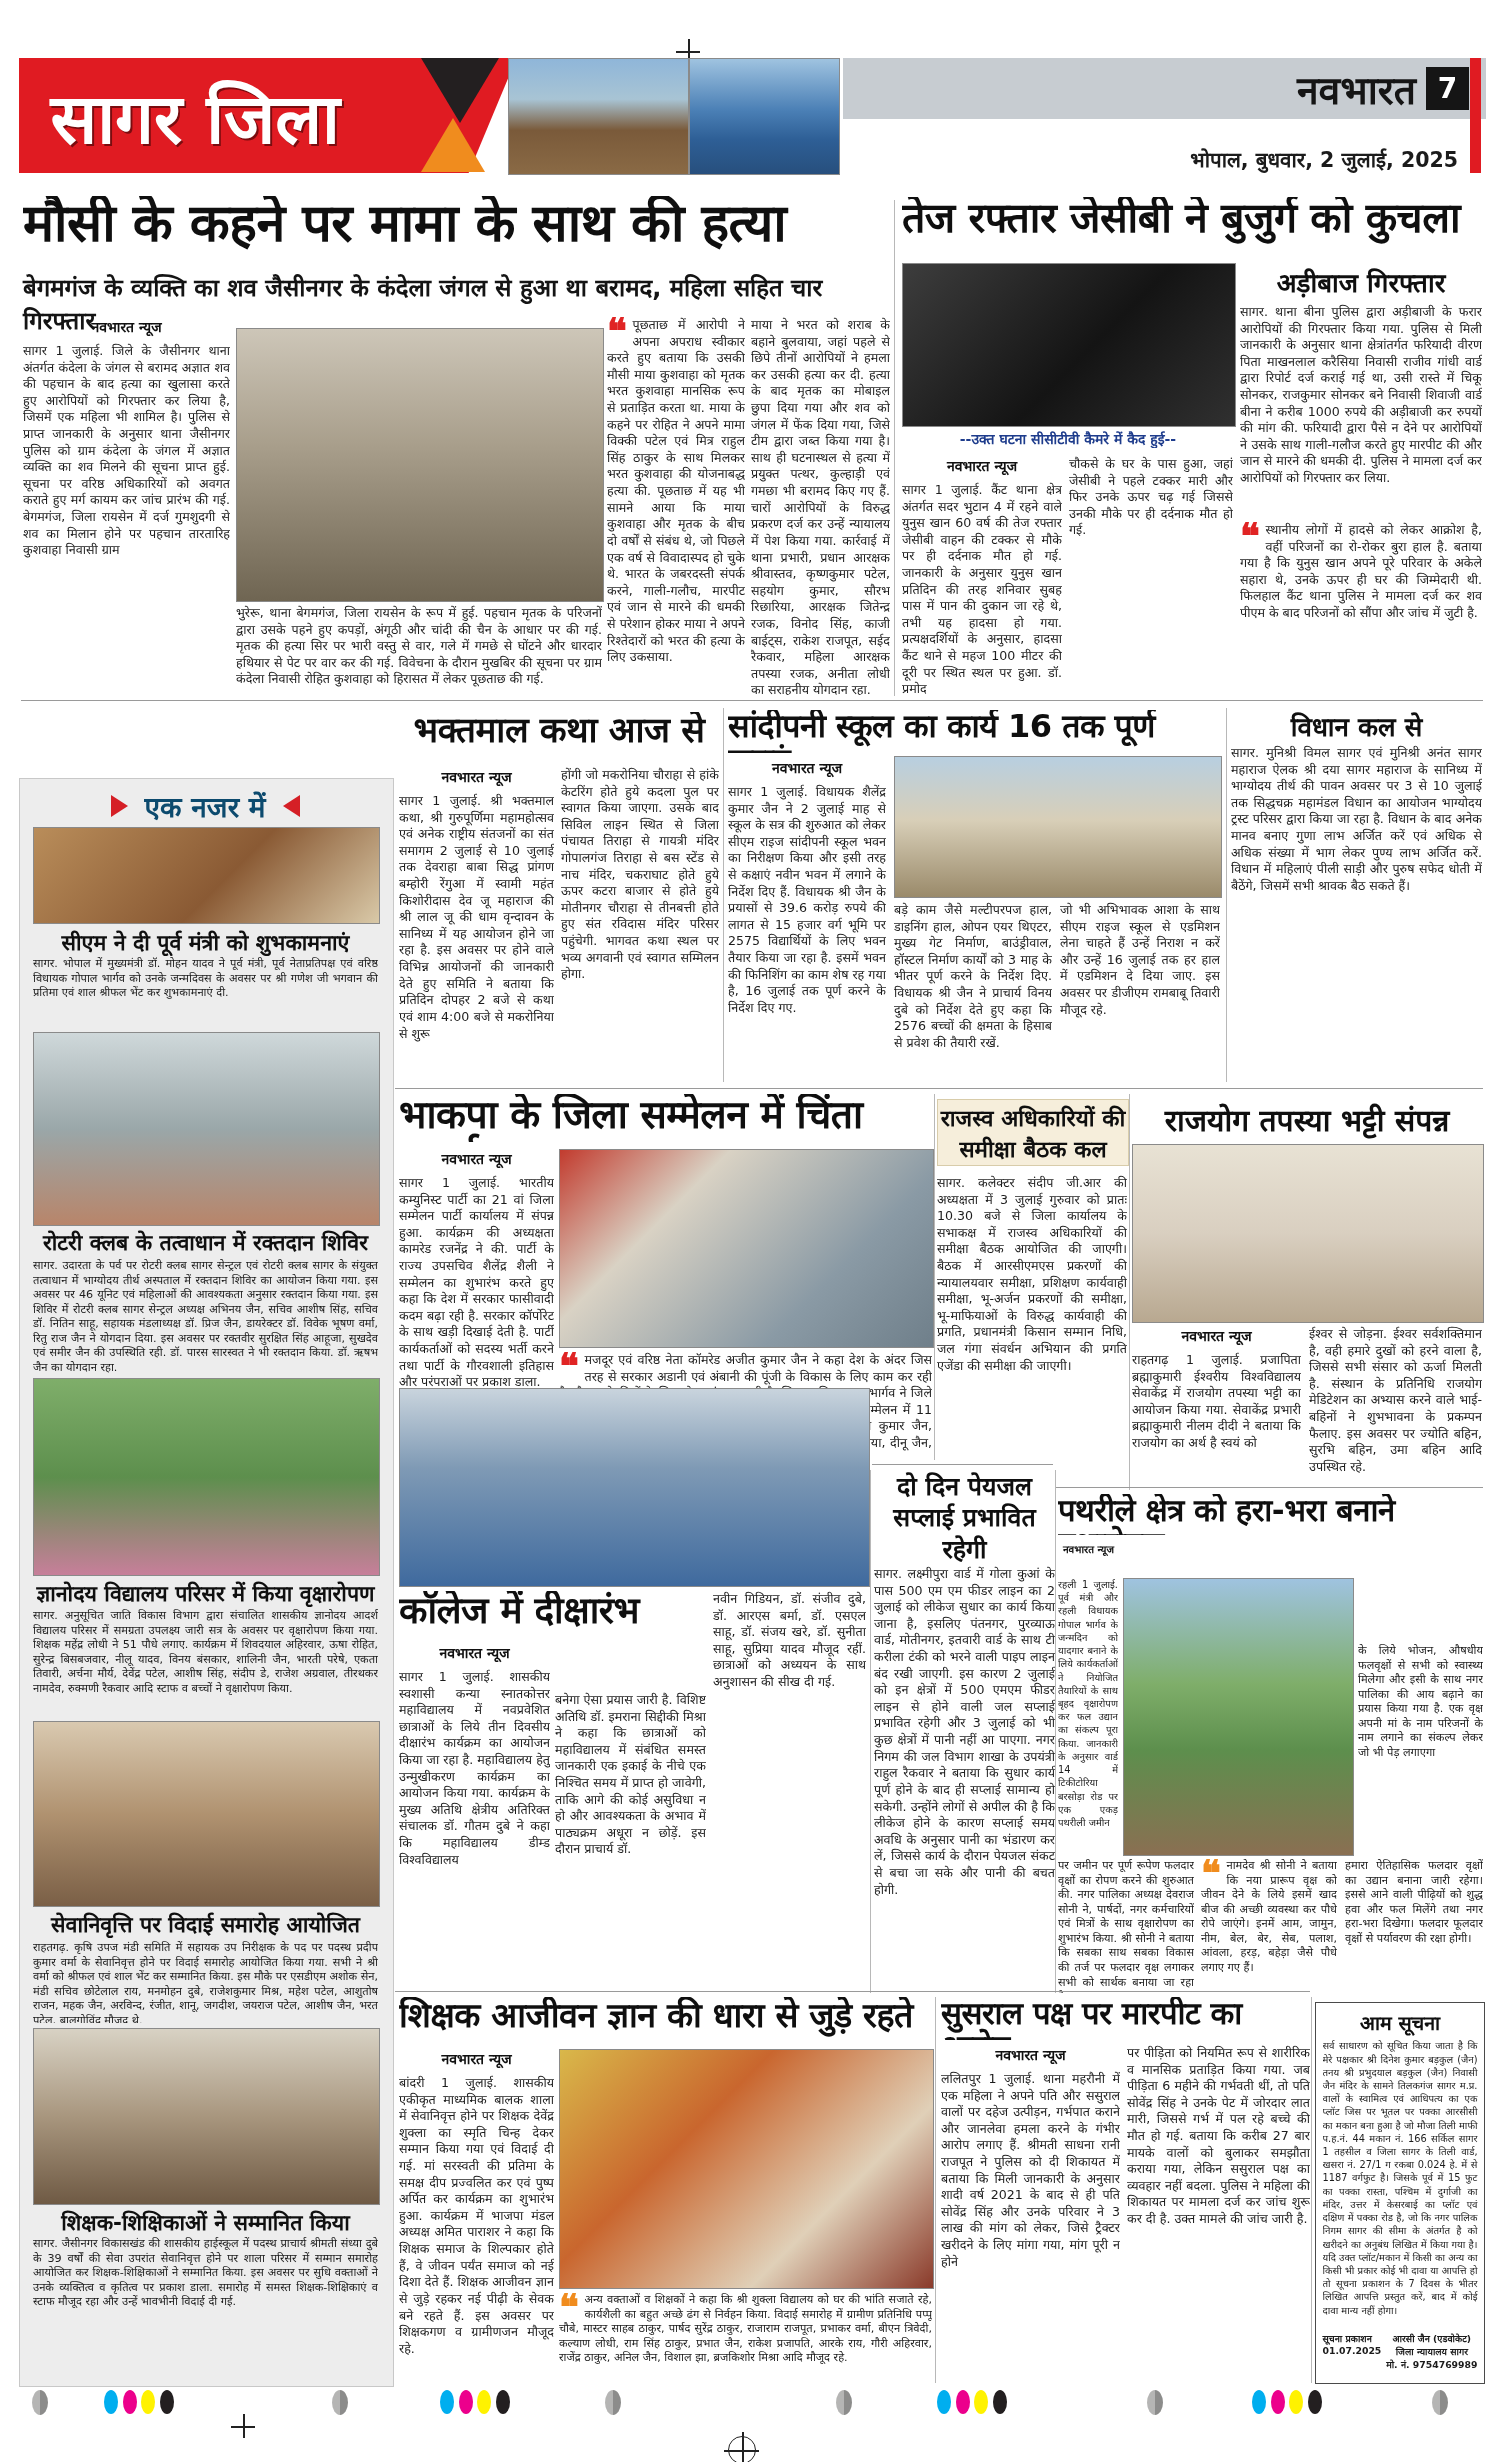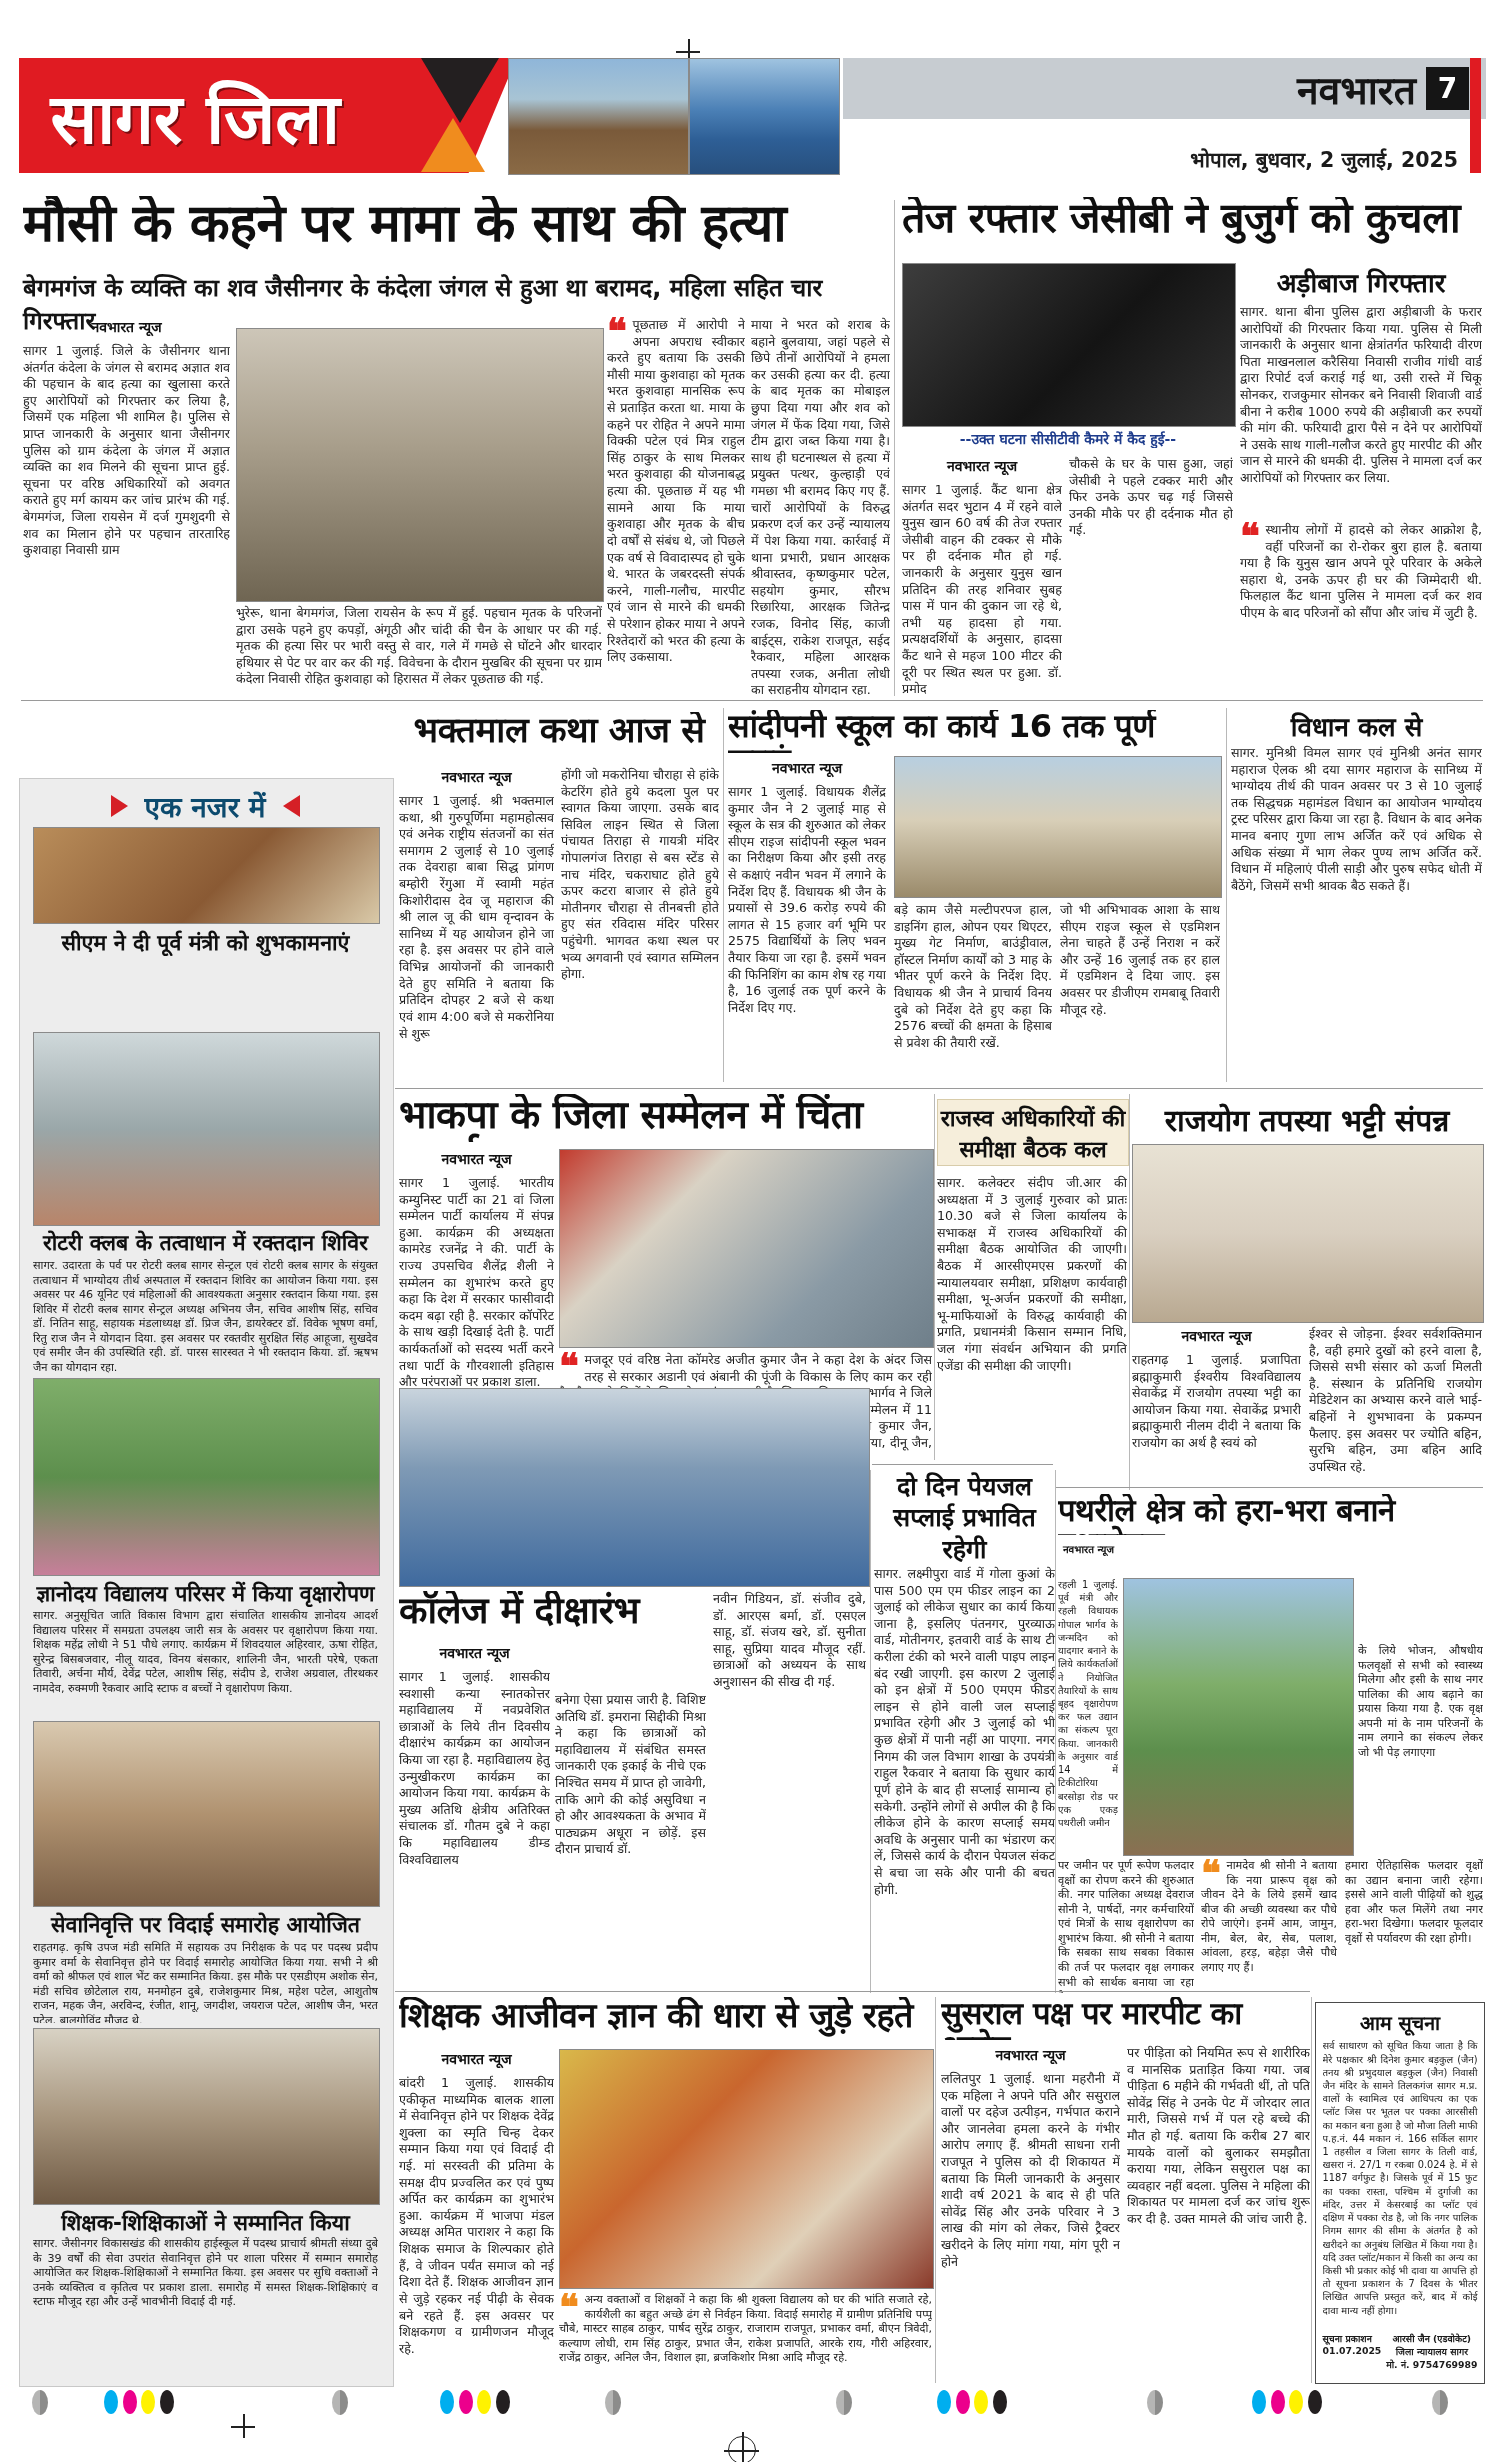--- a/index.html
+++ b/index.html
@@ -115,20 +115,21 @@
 
   <div class="abs rail" style="left:18.6px;top:778px;width:373px;height:1607px;"></div>
   <div class="abs rail-head" style="left:18.6px;top:787px;width:373px;">
     <span class="tri-r"></span>
     <span class="t">एक नजर में</span>
     <span class="tri-l"></span>
   </div>
 
   <div class="abs photo ph-cm" style="left:33px;top:827px;width:345px;height:95px;"></div>
   <div class="abs cap" style="left:33px;top:927px;width:345px;font-size:21.4px;">सीएम ने दी पूर्व मंत्री को शुभकामनाएं</div>
+  <div class="abs body-sm" style="left:33px;top:957px;width:345px;height:71px;">सागर. भोपाल में मुख्यमंत्री डॉ. मोहन यादव ने पूर्व मंत्री, पूर्व नेताप्रतिपक्ष एवं वरिष्ठ विधायक गोपाल भार्गव को उनके जन्मदिवस के अवसर पर श्री गणेश जी भगवान की प्रतिमा एवं शाल श्रीफल भेंट कर शुभकामनाएं दी.</div>
 
   <div class="abs photo ph-blood" style="left:33px;top:1032px;width:345px;height:192px;"></div>
   <div class="abs cap" style="left:33px;top:1227px;width:345px;font-size:21.4px;">रोटरी क्लब के तत्वाधान में रक्तदान शिविर</div>
   <div class="abs body-sm" style="left:33px;top:1259px;width:345px;height:115px;">सागर. उदारता के पर्व पर रोटरी क्लब सागर सेन्ट्रल एवं रोटरी क्लब सागर के संयुक्त तत्वाधान में भाग्योदय तीर्थ अस्पताल में रक्तदान शिविर का आयोजन किया गया. इस अवसर पर 46 यूनिट एवं महिलाओं की आवश्यकता अनुसार रक्तदान किया गया. इस शिविर में रोटरी क्लब सागर सेन्ट्रल अध्यक्ष अभिनय जैन, सचिव आशीष सिंह, सचिव डॉ. नितिन साहू, सहायक मंडलाध्यक्ष डॉ. प्रिज जैन, डायरेक्टर डॉ. विवेक भूषण वर्मा, रितु राज जैन ने योगदान दिया. इस अवसर पर रक्तवीर सुरक्षित सिंह आहूजा, सुखदेव एवं समीर जैन की उपस्थिति रही. डॉ. पारस सारस्वत ने भी रक्तदान किया. डॉ. ऋषभ जैन का योगदान रहा.</div>
 
   <div class="abs photo ph-trees" style="left:33px;top:1378px;width:345px;height:196px;"></div>
   <div class="abs cap" style="left:33px;top:1578px;width:345px;font-size:21.4px;">ज्ञानोदय विद्यालय परिसर में किया वृक्षारोपण</div>
   <div class="abs body-sm" style="left:33px;top:1609px;width:345px;height:106px;">सागर. अनुसूचित जाति विकास विभाग द्वारा संचालित शासकीय ज्ञानोदय आदर्श विद्यालय परिसर में समग्रता उपलक्ष्य जारी सत्र के अवसर पर वृक्षारोपण किया गया. शिक्षक महेंद्र लोधी ने 51 पौधे लगाए. कार्यक्रम में शिवदयाल अहिरवार, ऊषा रोहित, सुरेन्द्र बिसबजवार, नीलू यादव, विनय बंसकार, शालिनी जैन, भारती परेषे, एकता तिवारी, अर्चना मौर्य, देवेंद्र पटेल, आशीष सिंह, संदीप डे, राजेश अग्रवाल, तीरथकर नामदेव, रुक्मणी रैकवार आदि स्टाफ व बच्चों ने वृक्षारोपण किया.</div>
 
   <div class="abs photo ph-farewell" style="left:33px;top:1721px;width:345px;height:184px;"></div>

